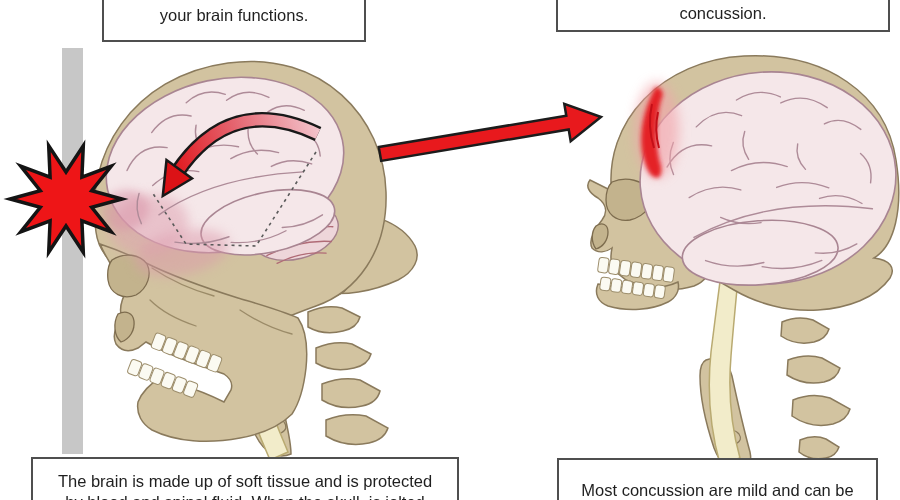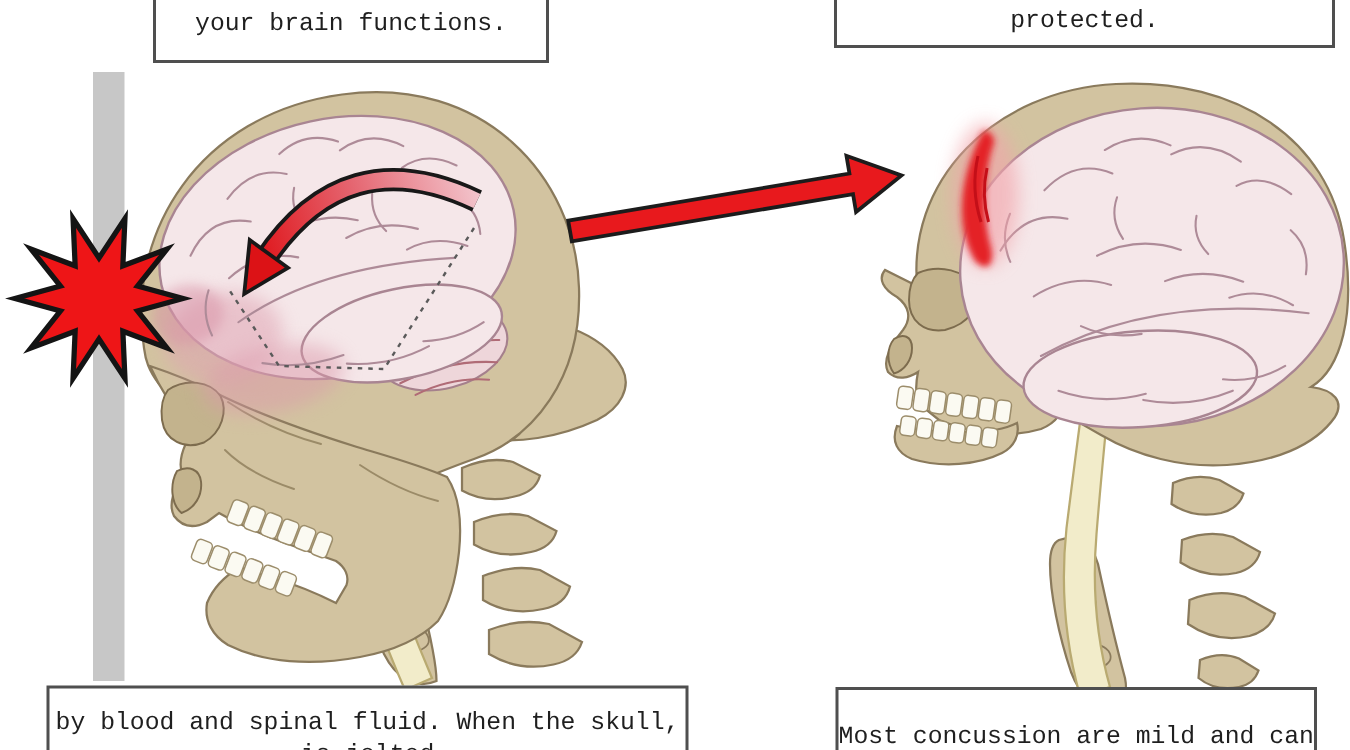--- a/index.html
+++ b/index.html
@@ -2,21 +2,21 @@
 <html style="--impact-red: #ee1517; --arrow-red: #e8191d; --injury-red: #e42028; --skull-tan: #d2c3a0; --brain-pink: #f5e7e9; --bruise-pink: #dfa3b3; --wall-gray: #c7c7c7; --cord-yellow: #f2ecca;"><head>
 <meta charset="utf-8">
 <style>
   :root{
     --impact-red:#ee1517; --arrow-red:#e8191d; --skull-tan:#d2c3a0;
     --brain-pink:#f5e7e9; --bruise-pink:#dfa3b3; --injury-red:#e42028;
     --wall-gray:#c7c7c7; --cord-yellow:#f2ecca;
   }
   html,body{margin:0;padding:0;background:#fff;}
   .stage{position:relative;width:900px;height:500px;overflow:hidden;background:#fff;
-         font-family:Liberation Mono, monospace;}
+         font-family:Liberation Sans, sans-serif;}
   .stage svg{position:absolute;left:0;top:0;}
   
   .tan{fill:var(--skull-tan);stroke:#8a7a5c;stroke-width:1.5;}
   .tand{fill:#c3b38d;stroke:#7d6c4e;stroke-width:1.3;}
   .brain{fill:var(--brain-pink);stroke:#a98592;stroke-width:1.6;}
   .sulci{fill:none;stroke:#ae8b98;stroke-width:1.4;stroke-linecap:round;}
   .cereb{fill:#eed6da;stroke:#a5808c;stroke-width:1.4;}
   .cstripe{fill:none;stroke:#b06b76;stroke-width:1.4;stroke-linecap:round;}
   .cord{fill:var(--cord-yellow);stroke:#b9aa71;stroke-width:1.5;}
   .tooth{fill:#fbfaf2;stroke:#9c8d6b;stroke-width:1;}
@@ -238,22 +238,23 @@
     </g>
   </g>
 
   <polygon class="redshape" points="378.8,147.1 566.3,115.7 564.3,103.9 601,117 570.7,141.3 568.7,129.5 381.2,160.9"></polygon>
 </svg>
 
   <div id="cap-tl" class="caption cap-end">
     <span>your brain functions.</span>
   </div>
   <div id="cap-tr" class="caption cap-end">
-    <span>protected.</span>
+    <span>concussion.</span>
   </div>
   <div id="cap-bl" class="caption cap-start">
+    <span>The brain is made up of soft tissue and is protected</span>
     <span>by blood and spinal fluid. When the skull, is jolted</span>
   </div>
   <div id="cap-br" class="caption cap-start">
     <span>Most concussion are mild and can be</span>
   </div>
 
 </div>
 
 </body></html>

